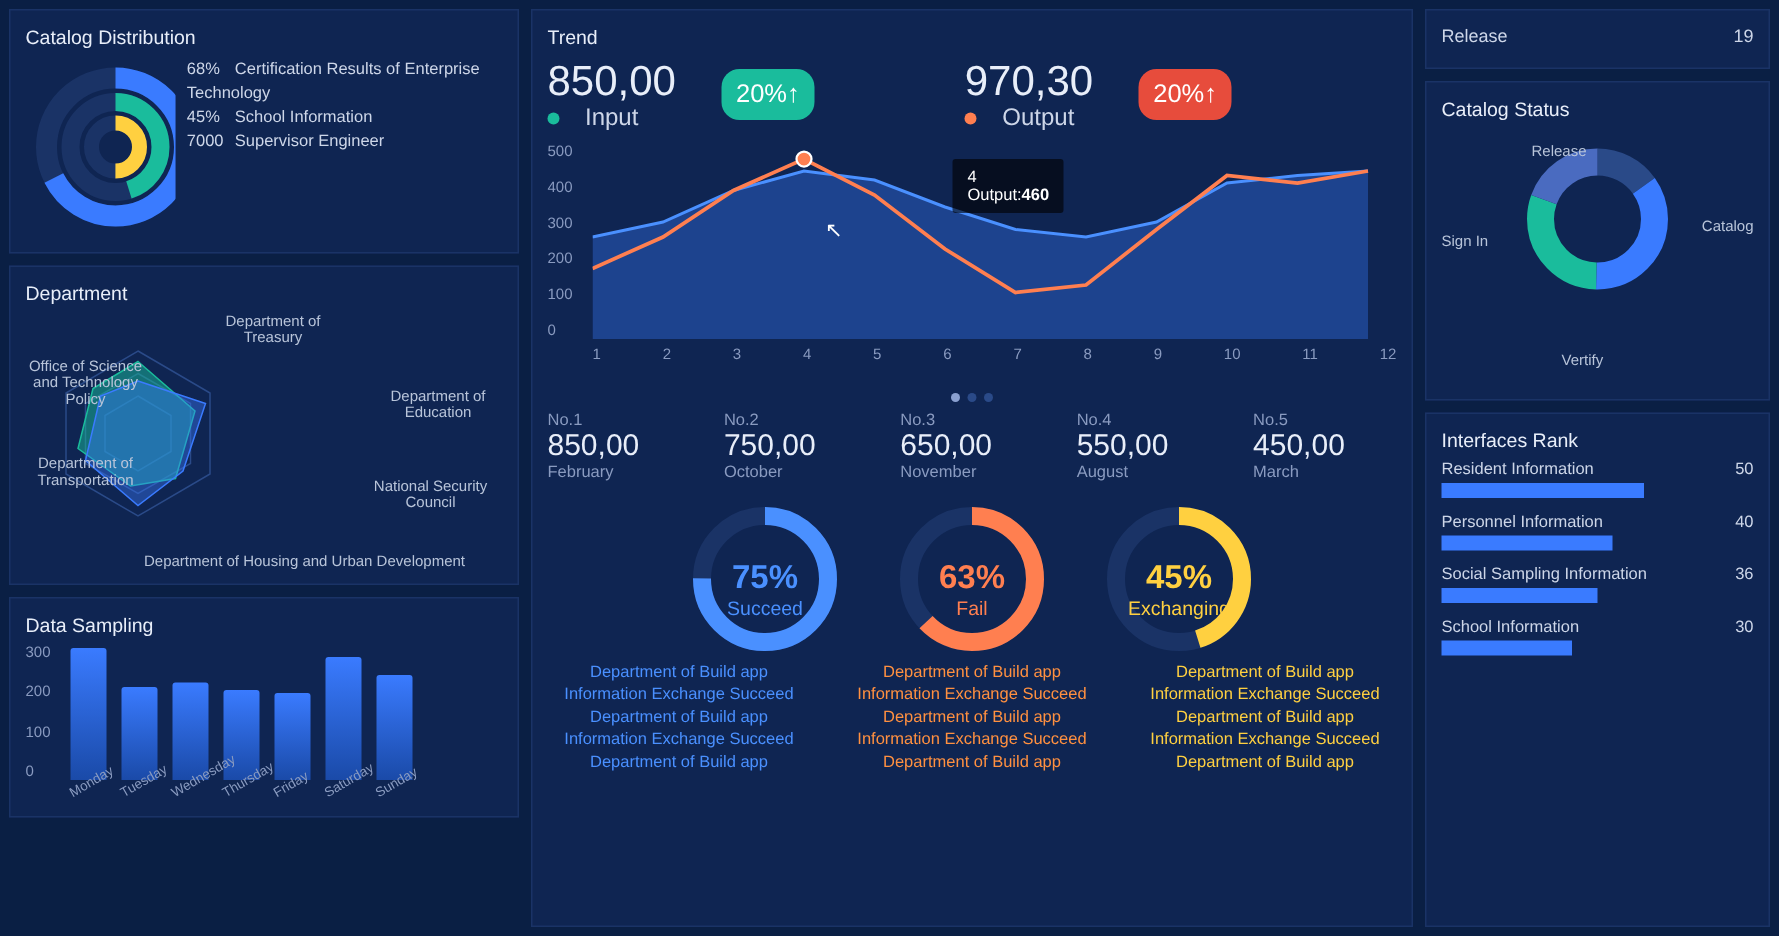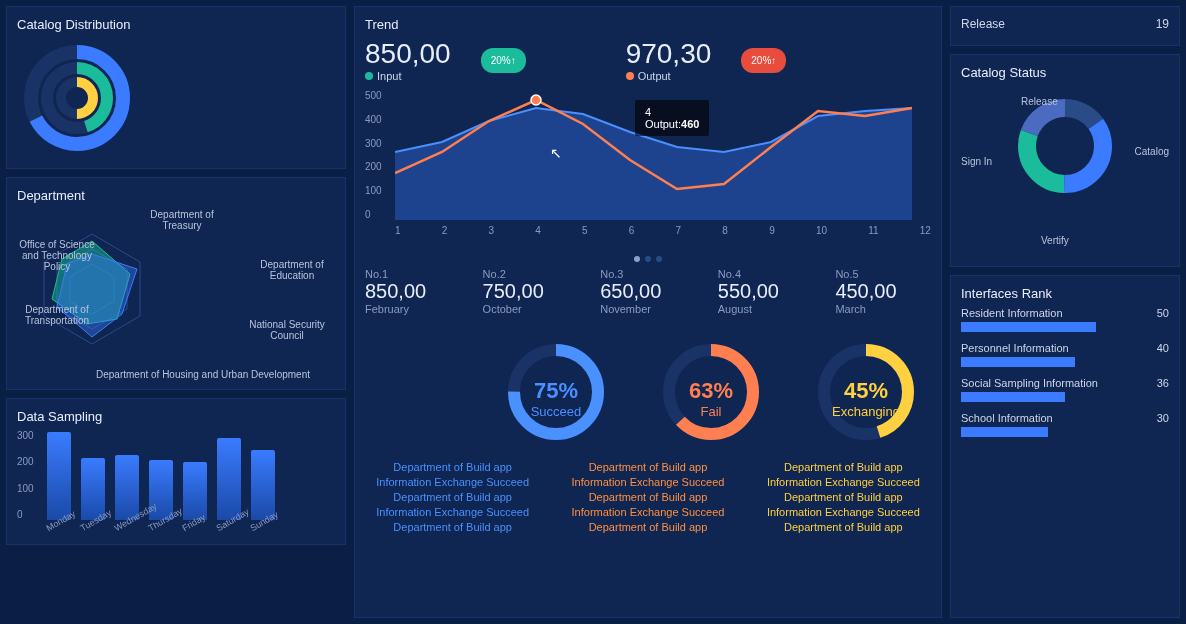--- a/index.html
+++ b/index.html
@@ -17,39 +17,39 @@
 .radar-lbl{position:absolute;font-size:10px;color:#b8c4d9;text-align:center;width:90px}
 
 .bars{display:flex;align-items:flex-end;gap:10px;height:90px;padding-left:30px;position:relative}
 .bar{width:24px;background:linear-gradient(#3a7bff,#1a4aa8);border-radius:2px 2px 0 0}
 .yaxis{position:absolute;left:0;top:0;height:90px;display:flex;flex-direction:column-reverse;justify-content:space-between;font-size:10px;color:#8a9bc0}
 .xlabels{display:flex;gap:10px;padding-left:30px;margin-top:4px}
 .xlabels span{width:24px;font-size:9px;color:#8a9bc0;transform:rotate(-30deg);transform-origin:left;white-space:nowrap}
 
 .trend-head{display:flex;gap:30px;align-items:center;margin-bottom:8px}
 .metric-big{font-size:28px;color:#e8eef9}
-.badge{background:#1abc9c;color:#fff;border-radius:12px;padding:7px 10px;font-size:10px}
+.badge{background:#1abc9c;color:#fff;border-radius:12px;padding:7px 10px;font-size:17px}
 .badge.orange{background:#e74c3c}
-.sublabel{font-size:11px;display:flex;align-items:center;gap:4px}
+.sublabel{font-size:16px;display:flex;align-items:center;gap:17px}
 .dot{width:8px;height:8px;border-radius:50%;display:inline-block}
 .dot.green{background:#1abc9c}.dot.orange{background:#ff7f50}
 .chart-area{height:160px;position:relative;margin-bottom:6px}
 .chart-axis{position:absolute;left:0;top:0;height:130px;display:flex;flex-direction:column-reverse;justify-content:space-between;font-size:10px;color:#8a9bc0}
 .chart-svg{position:absolute;left:30px;top:0;right:0;height:130px}
 .chart-x{position:absolute;left:30px;right:0;top:135px;display:flex;justify-content:space-between;font-size:10px;color:#8a9bc0}
 .tooltip{position:absolute;left:270px;top:10px;background:rgba(0,0,0,0.6);padding:6px 10px;font-size:11px;color:#fff;border-radius:2px}
 .pager{display:flex;gap:5px;justify-content:center;margin:6px 0}
 .pager span{width:6px;height:6px;border-radius:50%;background:#2a4a88}
 .pager span.active{background:#8aa0d0}
-.rank-row{display:flex;gap:22px;margin-bottom:22px}
+.rank-row{display:flex;gap:22px;margin-bottom:10px}
 .rank-item{flex:1}
 .rank-no{font-size:11px;color:#8a9bc0}
 .rank-v{font-size:20px;color:#e8eef9}
 .rank-m{font-size:11px;color:#8a9bc0}
-.gauges{display:flex;gap:25px;justify-content:flex-end;margin-bottom:21px}
+.gauges{display:flex;gap:8px;justify-content:center;margin-bottom:8px}
 .gauge{width:130px;text-align:center}
 .gauge-svg{width:110px;height:110px}
 .gauge-txt{font-size:22px;font-weight:bold}
 .gauge-lbl{font-size:13px}
 .scroll-txt{display:flex;gap:20px}
 .scroll-col{flex:1;font-size:11px;line-height:15px;text-align:center}
 .scroll-col.blue{color:#4a90ff}.scroll-col.orange{color:#ff9040}.scroll-col.yellow{color:#ffd040}
 
 .release-row{display:flex;justify-content:space-between;font-size:12px;margin-bottom:4px}
 .rel-list{font-size:11px;line-height:16px}
@@ -73,20 +73,25 @@
     <div class="ptitle">Catalog Distribution</div>
     <div class="catdist">
       <svg width="120" height="120">
         <circle cx="60" cy="60" r="46" fill="none" stroke="#1a3366" stroke-width="14"></circle>
         <circle cx="60" cy="60" r="46" fill="none" stroke="#3a7bff" stroke-width="14" stroke-dasharray="195 289" transform="rotate(-90 60 60)"></circle>
         <circle cx="60" cy="60" r="30" fill="none" stroke="#1a3366" stroke-width="12"></circle>
         <circle cx="60" cy="60" r="30" fill="none" stroke="#1abc9c" stroke-width="12" stroke-dasharray="85 188" transform="rotate(-90 60 60)"></circle>
         <circle cx="60" cy="60" r="16" fill="none" stroke="#1a3366" stroke-width="10"></circle>
         <circle cx="60" cy="60" r="16" fill="none" stroke="#ffd040" stroke-width="10" stroke-dasharray="50 100" transform="rotate(-90 60 60)"></circle>
       </svg>
+      <div class="legend-col">
+        <div><span class="pct">68%</span><span>Certification Results of Enterprise Technology</span></div>
+        <div><span class="pct">45%</span><span>School Information</span></div>
+        <div><span class="pct">7000</span><span>Supervisor Engineer</span></div>
+      </div>
     </div>
   </div>
 
   <div class="panel">
     <div class="ptitle">Department</div>
     <div class="radar">
       <svg width="150" height="150">
         <g transform="translate(75,80)">
           <polygon points="0,-55 48,-27 48,27 0,55 -48,27 -48,-27" fill="none" stroke="#2a4a88"></polygon>
           <polygon points="0,-40 35,-20 35,20 0,40 -35,20 -35,-20" fill="none" stroke="#2a4a88"></polygon>

